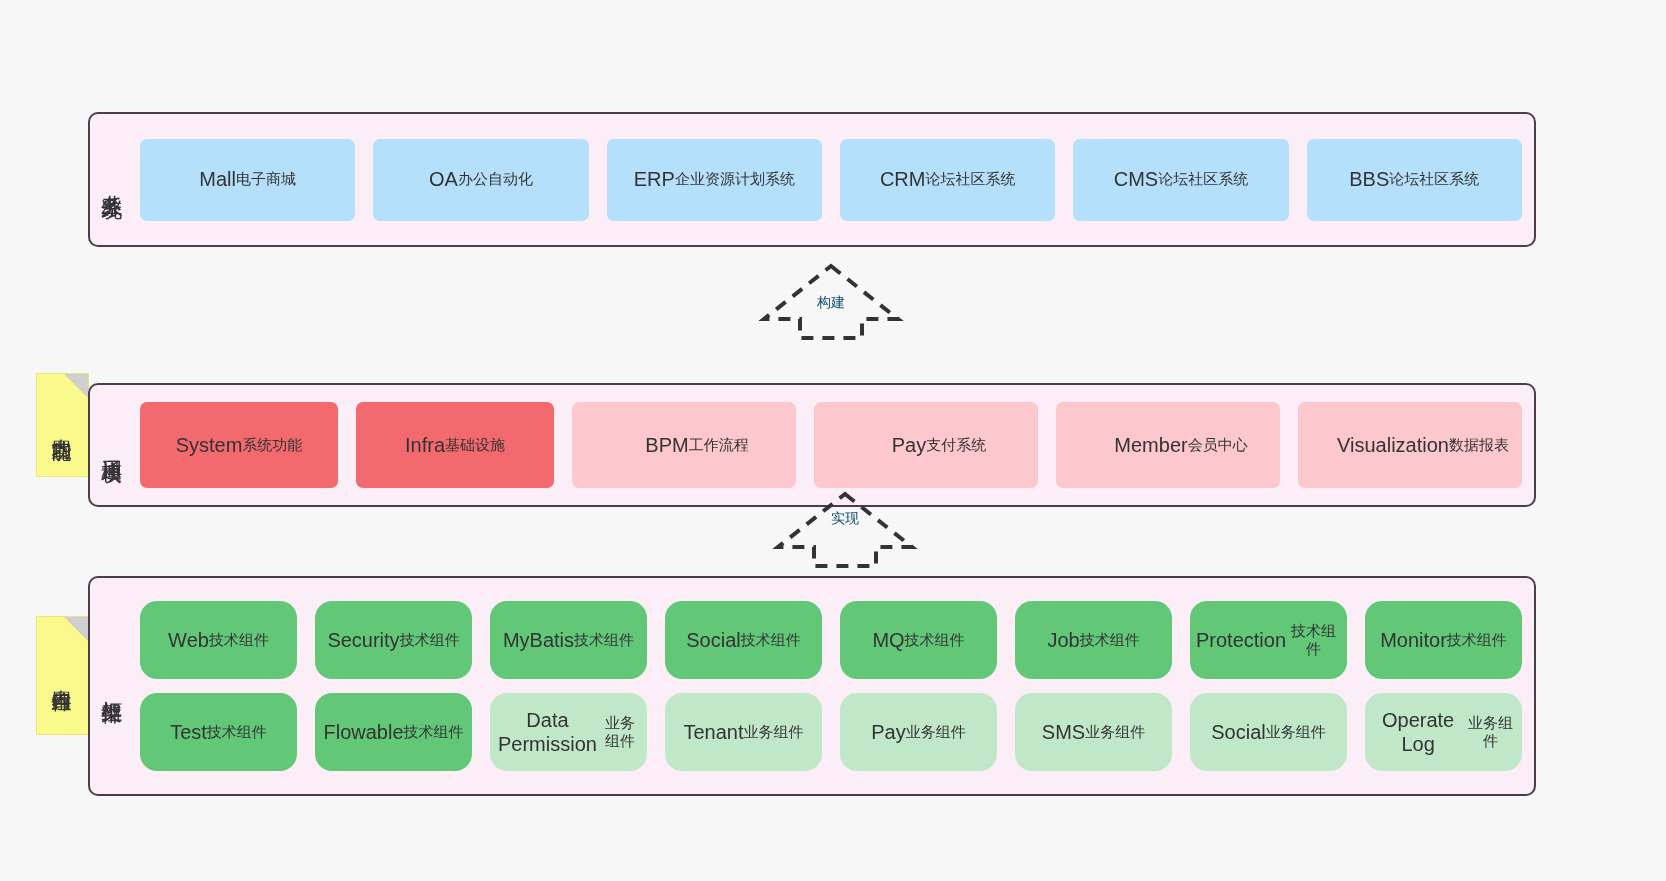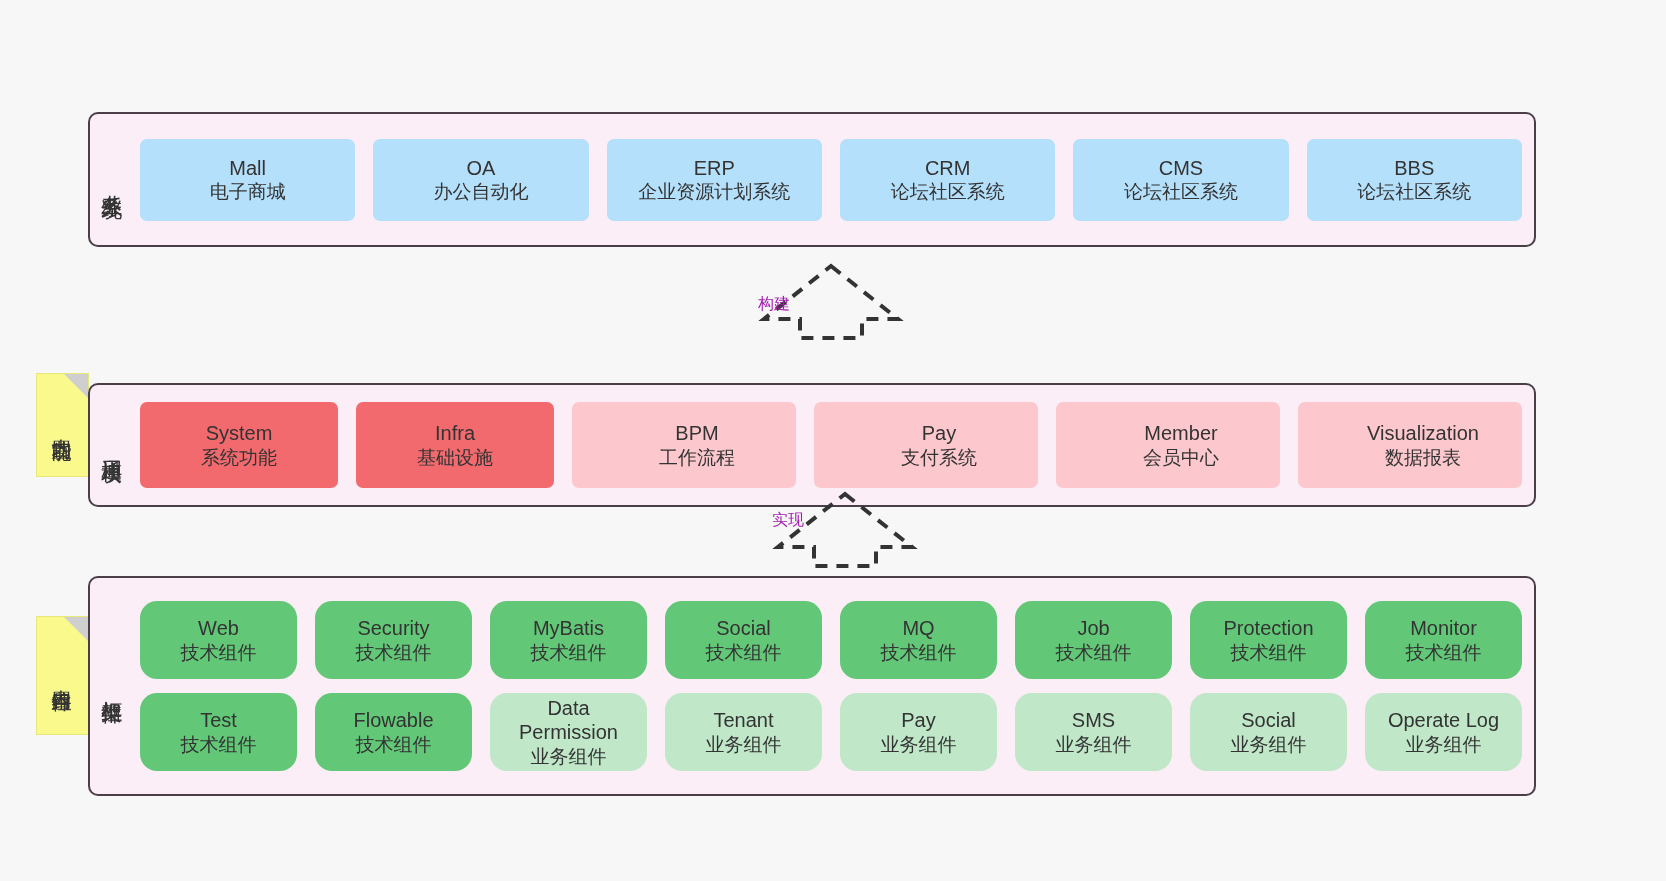--- a/index.html
+++ b/index.html
@@ -57,30 +57,30 @@
     display: flex;
     gap: 18px;
   }
 
   
   .item {
     flex: 1 1 0;
     box-sizing: border-box;
     border-radius: 7px;
     display: flex;
-    flex-direction: column;
+    flex-direction: row;
     align-items: center;
     justify-content: center;
     text-align: center;
     line-height: 1.22;
     padding: 4px 6px;
     color: #333333;
   }
   .item .t1 { font-size: 20px; }
-  .item .t2 { font-size: 19px; }
+  .item .t2 { font-size: 15px; }
 
   .h-biz   { height: 82px; }
   .h-mod   { height: 86px; }
   .h-comp  { height: 78px; border-radius: 17px; }
 
   .c-blue        { background: #b5e0fb; }
   .c-red         { background: #f26a6e; }
   .c-pink        { background: #fcc8ce; padding-left: 32px; }
   .c-green       { background: #62c878; }
   .c-lightgreen  { background: #bfe7c8; }
@@ -115,22 +115,23 @@
 
   
   .arrow {
     position: absolute;
   }
   .arrow svg { display: block; }
   .arrow-label {
     position: absolute;
     left: 0;
     right: 0;
-    font-size: 16px;
-    color: #a21caf;
+    text-align: center;
+    font-size: 14px;
+    color: #0c4a6e;
     user-select: none;
     white-space: nowrap;
   }
 </style>
 </head>
 <body>
 
 <div id="canvas">
 
   <div class="layer" id="layer-business" style="left:88px; top:112px; width:1448px; height:135px;">

